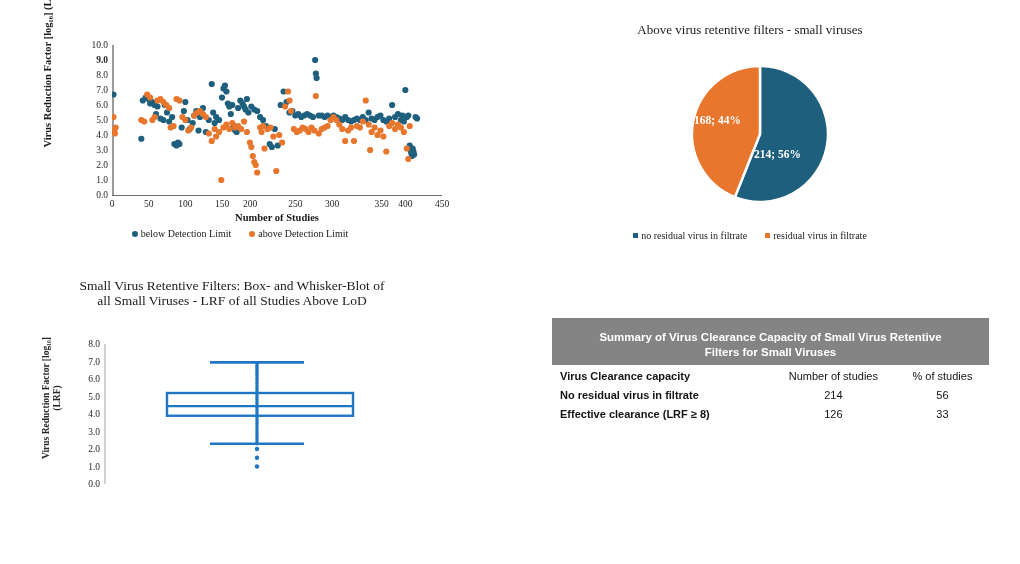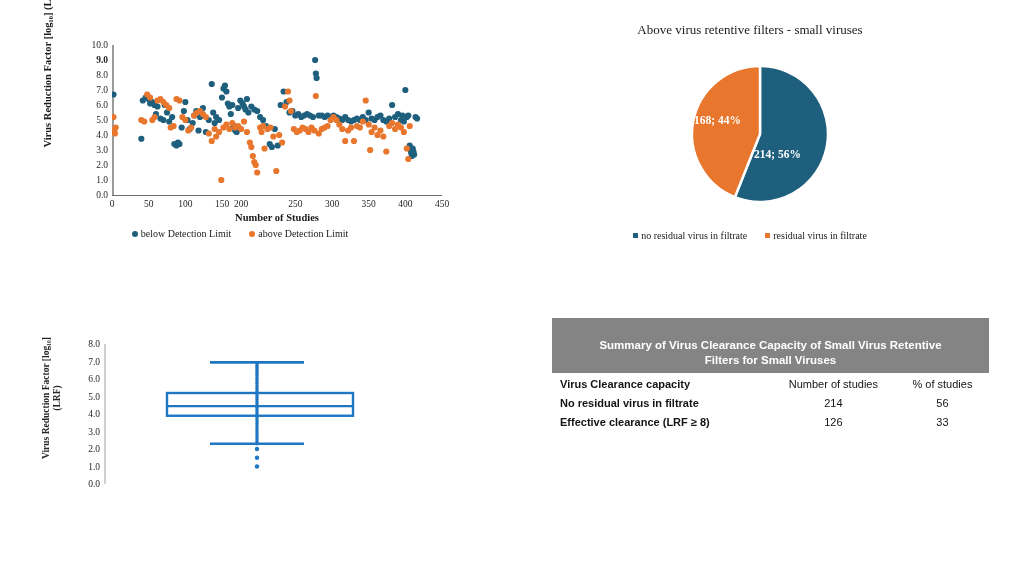--- a/index.html
+++ b/index.html
@@ -158,21 +158,21 @@
 
   
   #table-panel { left: 552px; top: 318px; width: 437px; height: 125px; }
   #table-header {
     background: #848484;
     color: #ffffff;
     font-family: "Liberation Sans", sans-serif;
     font-weight: bold;
     font-size: 11.5px;
     text-align: center;
-    padding: 20px 30px 5px 30px;
+    padding: 12px 30px 5px 30px;
     line-height: 15px;
     box-sizing: border-box;
     width: 100%;
   }
   table.summary {
     border-collapse: collapse;
     width: 100%;
     font-family: "Liberation Sans", sans-serif;
     font-size: 11px;
     color: #141414;
@@ -435,24 +435,24 @@
         <circle cx="294.80" cy="103.50" r="3.1" fill="#e8762c"></circle>
         <circle cx="296.27" cy="114.00" r="3.1" fill="#e8762c"></circle>
         <circle cx="297.73" cy="81.00" r="3.1" fill="#e8762c"></circle>
       </svg>
   </div>
   <div id="scatter-xticks">
       <div class="xtick" style="left: 0px;">0</div>
       <div class="xtick" style="left: 36.6667px;">50</div>
       <div class="xtick" style="left: 73.3333px;">100</div>
       <div class="xtick" style="left: 110px;">150</div>
-      <div class="xtick" style="left: 129px;">200</div>
+      <div class="xtick" style="left: 138px;">200</div>
       <div class="xtick" style="left: 183.333px;">250</div>
       <div class="xtick" style="left: 220px;">300</div>
-      <div class="xtick" style="left: 256.667px;">350</div>
+      <div class="xtick" style="left: 256.667px; text-align: right;">350</div>
       <div class="xtick" style="left: 293.333px;">400</div>
       <div class="xtick" style="left: 330px;">450</div>
     </div>
   <div id="scatter-xlabel">Number of Studies</div>
 </div>
 <div class="legend-row" id="scatter-legend">
   <div class="legend-item">
     <span class="legend-dot" style="background: rgb(31, 95, 126);"></span>
     <span class="legend-txt">below Detection Limit</span>
   </div>
@@ -478,20 +478,24 @@
     <span class="legend-sq" style="background: rgb(31, 95, 126);"></span>
     <span class="legend-txt">no residual virus in filtrate</span>
   </div>
   <div class="legend-item">
     <span class="legend-sq" style="background: rgb(232, 118, 44);"></span>
     <span class="legend-txt">residual virus in filtrate</span>
   </div>
 </div>
 
 <div class="panel" id="box-panel">
+  <div class="chart-title" id="box-title">
+    <div>Small Virus Retentive Filters: Box- and Whisker-Blot of</div>
+    <div>all Small Viruses - LRF of all Studies Above LoD</div>
+  </div>
   <div id="box-ylabel">
     <div>Virus Reduction Factor [log₁₀]</div>
     <div>(LRF)</div>
   </div>
   <div id="box-yticks">
       <div class="ytick" style="top: 0px;">8.0</div>
       <div class="ytick" style="top: 17.5px;">7.0</div>
       <div class="ytick" style="top: 35px;">6.0</div>
       <div class="ytick" style="top: 52.5px;">5.0</div>
       <div class="ytick" style="top: 70px;">4.0</div>

